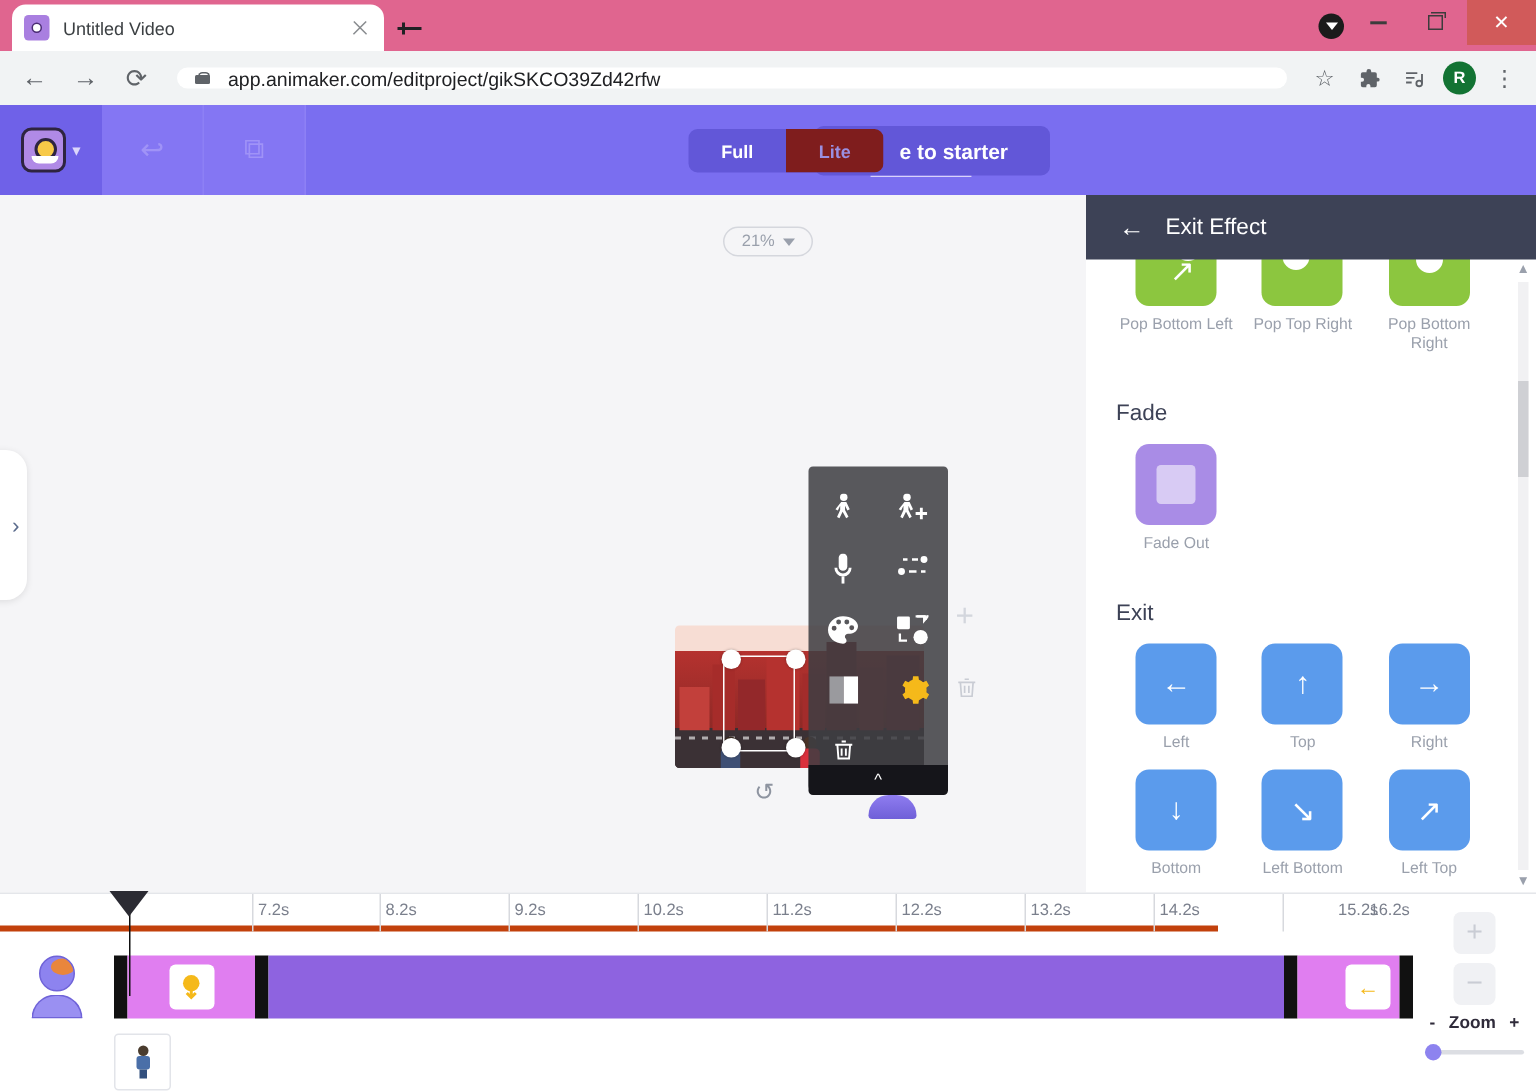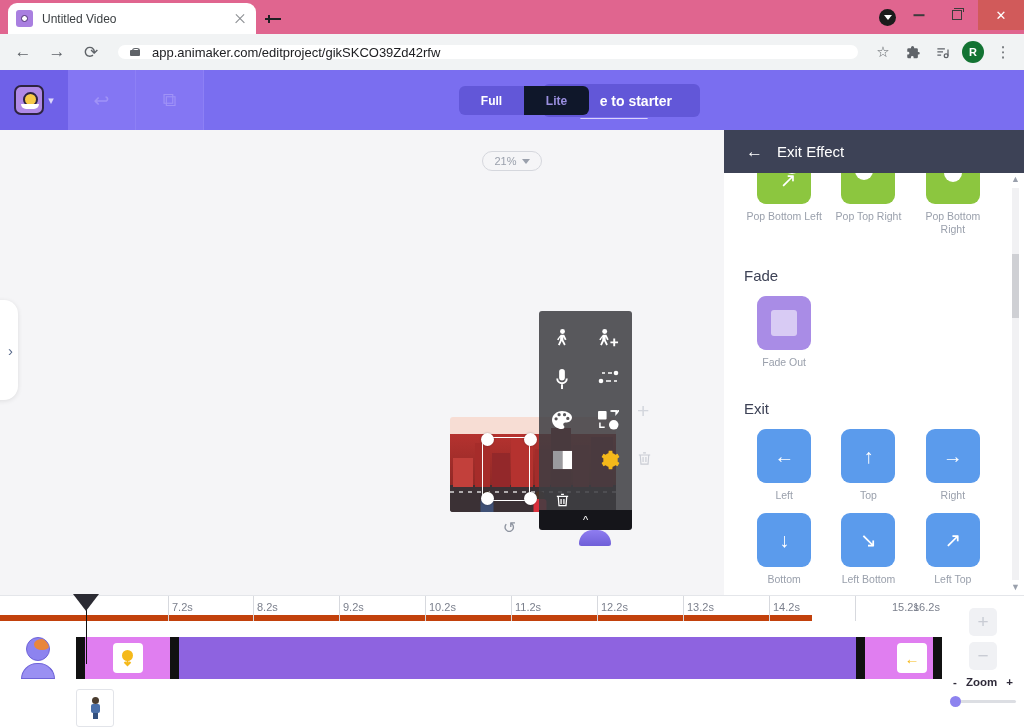--- a/index.html
+++ b/index.html
@@ -88,21 +88,21 @@
     background:#8476f3;border-right:1px solid #8d80f5;color:#a093f7;font-size:19px;cursor:pointer;}
   .hdr-title-wrap{flex:1;display:flex;flex-direction:column;align-items:center;justify-content:center;}
   .hdr-title{font-size:20px;font-weight:bold;color:#fff;letter-spacing:.2px;}
   .hdr-sub{font-size:10px;color:#d9d2fb;font-style:italic;text-decoration:underline;margin-top:3px;cursor:pointer;}
   .mode-toggle{
     position:absolute;left:459px;top:86px;width:130px;height:29px;background:#6257d8;border-radius:6px;
     display:flex;overflow:hidden;cursor:pointer;
   }
   .mode-opt{flex:1;display:flex;align-items:center;justify-content:center;font-size:12px;font-weight:bold;}
   .mode-opt.active{color:#fff;}
-  .mode-opt.inactive{background:#0f172a;color:#9a8fe0;}
+  .mode-opt.inactive{background:#7f1d1d;color:#9a8fe0;}
   .upgrade-btn{
     position:absolute;left:543px;top:84px;width:157px;height:33px;background:#6257d8;border-radius:6px;
     display:flex;align-items:center;justify-content:flex-end;padding-right:28px;color:#fff;font-size:14px;
     font-weight:bold;cursor:pointer;
   }
   .hdr-actions{position:absolute;right:10px;top:84px;display:flex;align-items:center;gap:12px;}
   .play-btn{width:42px;height:33px;background:#6257d8;border-radius:6px;display:flex;align-items:center;
     justify-content:center;cursor:pointer;}
   .play-tri{width:0;height:0;border-top:8px solid transparent;border-bottom:8px solid transparent;
     border-left:13px solid #ffd400;}
@@ -194,21 +194,21 @@
   .pop-dot{position:absolute;width:18px;height:18px;border-radius:50%;background:#fff;}
   .fade-bar{width:26px;height:26px;background:rgba(255,255,255,.55);border-radius:3px;}
   .panel-scroll{position:absolute;right:4px;top:44px;width:9px;height:420px;}
   .sb-up,.sb-dn{position:absolute;left:0;width:9px;height:12px;color:#9aa0ac;font-size:9px;text-align:center;cursor:pointer;}
   .sb-up{top:0;} .sb-dn{bottom:0;}
   .sb-track{position:absolute;left:1px;top:14px;width:7px;bottom:14px;background:#f1f1f3;}
   .sb-thumb{position:absolute;left:0;top:66px;width:7px;height:64px;background:#cfd0d4;cursor:pointer;}
 
   
   .timeline{position:absolute;left:0;top:595px;width:1024px;height:133px;background:#fff;border-top:1px solid #e4e6ea;}
-  .ruler{position:absolute;left:0;top:0;width:812px;height:25px;border-bottom:6px solid #c2410c;background:#fff;}
+  .ruler{position:absolute;left:0;top:0;width:812px;height:25px;border-bottom:4px solid #c2410c;background:#fff;}
   .tick{position:absolute;top:0;height:25px;border-left:1px solid #d7d9de;padding-left:3px;
     font-size:11px;color:#7a7f8c;line-height:22px;}
   .playhead{position:absolute;left:86px;top:-2px;width:1px;height:70px;background:#111;z-index:6;}
   .playhead:before{content:"";position:absolute;left:-13px;top:0;width:0;height:0;
     border-left:13px solid transparent;border-right:13px solid transparent;border-top:17px solid #2b2b33;}
   .track-ico{position:absolute;left:20px;top:41px;width:36px;height:42px;cursor:pointer;}
   .track-ico .h{position:absolute;left:6px;top:0;width:24px;height:24px;border-radius:50%;
     background:#8d83ef;border:1.5px solid #6f63d8;overflow:hidden;}
   .track-ico .h:after{content:"";position:absolute;left:7px;top:1px;width:16px;height:11px;border-radius:50%;background:#e9863c;}
   .track-ico .b{position:absolute;left:1px;top:26px;width:34px;height:16px;border-radius:17px 17px 0 0;

